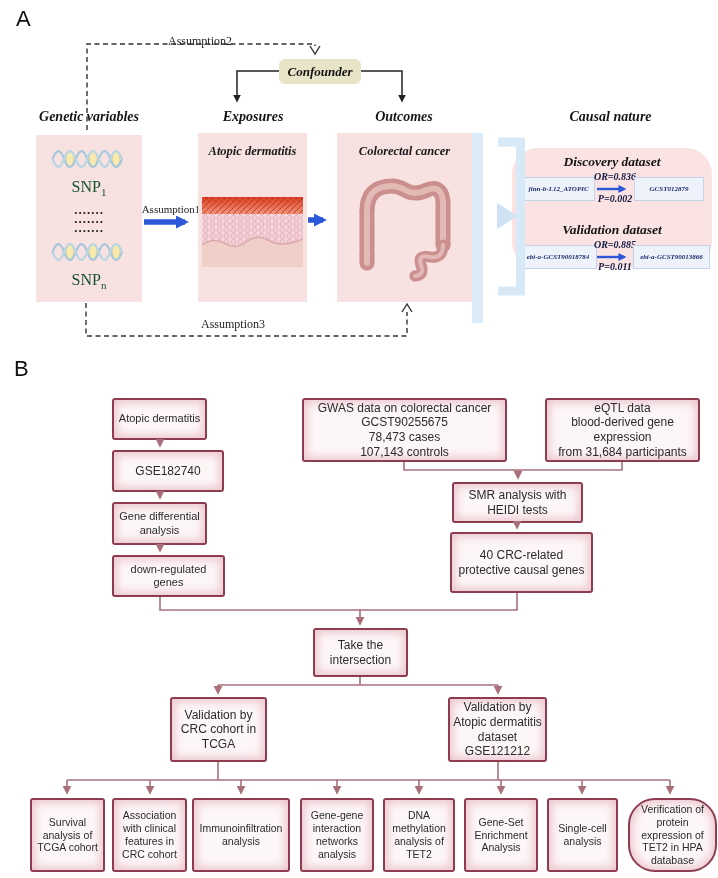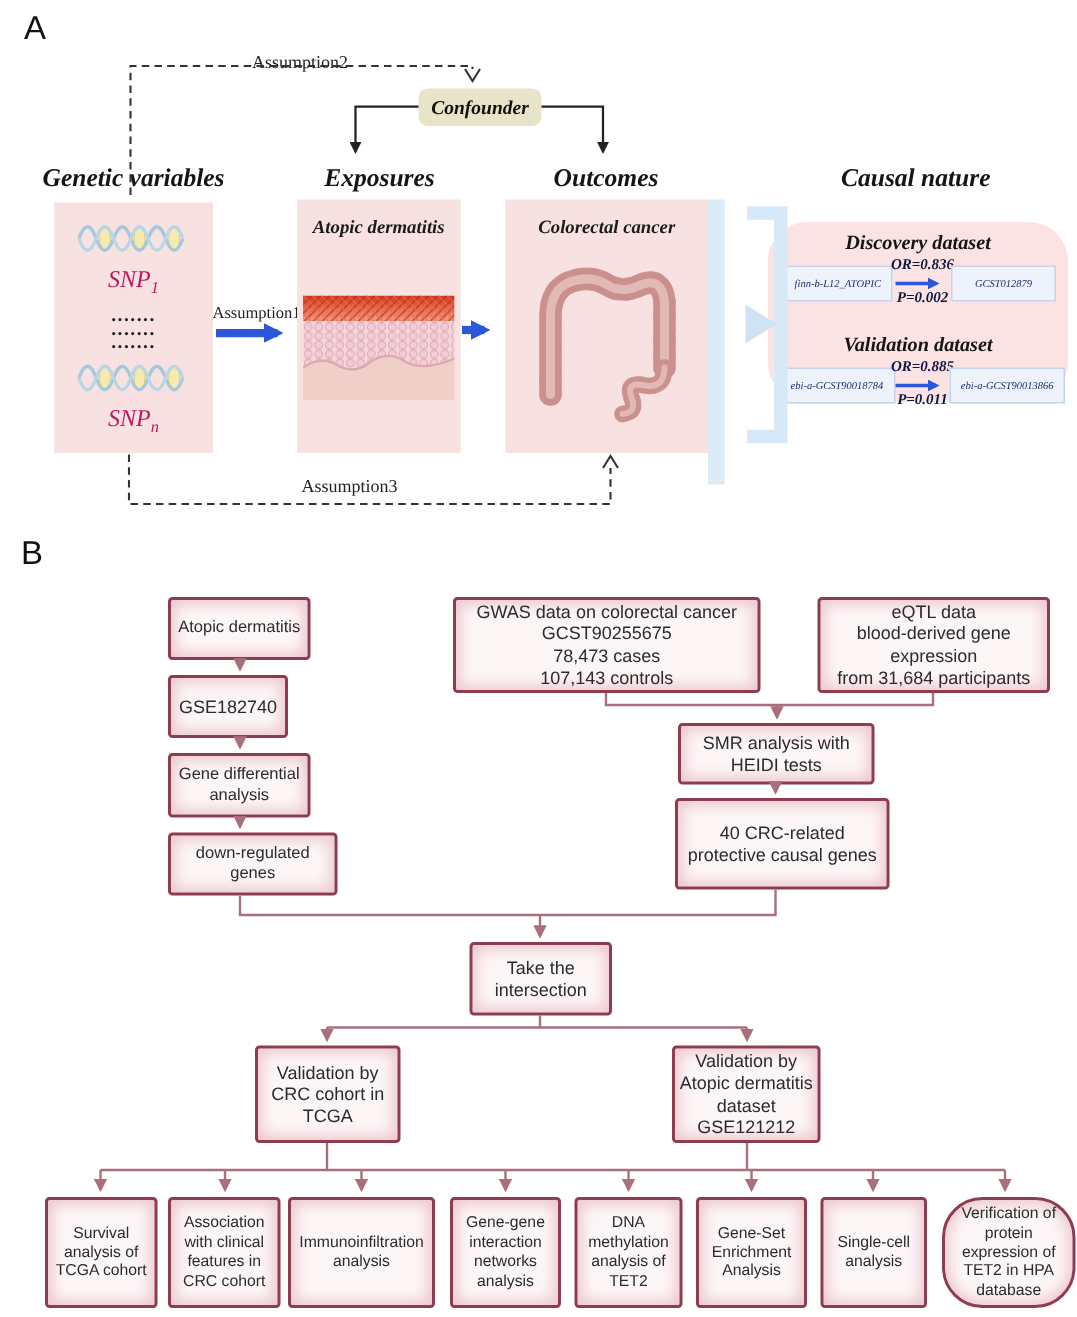--- a/index.html
+++ b/index.html
@@ -3,36 +3,36 @@
 <meta charset="utf-8">
 <style>
   html,body{margin:0;padding:0;background:#ffffff;}
   #stage{position:relative;width:718px;height:878px;background:#fff;overflow:hidden;
          font-family:"Liberation Sans",sans-serif;}
   .abs{position:absolute;}
   
   .panel-letter{font-size:22px;color:#111;font-family:"Liberation Sans",sans-serif;}
   
   .a-heading{font-family:"Liberation Serif",serif;font-weight:bold;font-style:italic;
-             font-size:17px;color:#151515;text-align:center;}
+             font-size:14px;color:#151515;text-align:center;}
   .a-assume{font-family:"Liberation Serif",serif;font-size:12px;color:#222;text-align:center;}
   .pinkbox{background:#f8e2e1;}
   .a-sublabel{font-family:"Liberation Serif",serif;font-weight:bold;font-style:italic;
               font-size:12.5px;color:#1a1a1a;text-align:center;}
   .confounder{background:#e7e4c8;border-radius:6px;display:flex;align-items:center;justify-content:center;
               font-family:"Liberation Serif",serif;font-weight:bold;font-style:italic;font-size:13px;color:#111;}
-  .snp{font-family:"Liberation Serif",serif;font-style:italic;font-size:16px;color:#be185d;text-align:center;}
+  .snp{font-family:"Liberation Serif",serif;font-size:16px;color:#14532d;text-align:center;}
   .snp sub{font-size:11px;}
   .dots{font-family:"Liberation Serif",serif;font-weight:bold;font-size:13px;letter-spacing:1px;
         line-height:9px;color:#222;text-align:center;white-space:pre-line;}
   .causal-box{background:#fae3e2;border-radius:26px;}
   .ds-title{font-family:"Liberation Serif",serif;font-weight:bold;font-style:italic;
             font-size:13.5px;color:#151515;text-align:center;}
   .ds-small{background:#eef2fa;border:1px solid #c3d3ea;display:flex;align-items:center;justify-content:center;
-            font-family:"Liberation Serif",serif;font-weight:normal;font-style:italic;font-size:7px;
+            font-family:"Liberation Serif",serif;font-weight:bold;font-style:italic;font-size:7px;
             color:#1c2f6e;text-align:center;box-sizing:border-box;}
   .orp{font-family:"Liberation Serif",serif;font-weight:bold;font-style:italic;font-size:10px;
        color:#101840;text-align:center;}
   
   .fbox{position:absolute;box-sizing:border-box;border:2.5px solid #8e3c50;border-radius:3px;
         background:#fdf6f7;box-shadow:inset 0 0 9px 3px rgba(222,160,175,.55);
         display:flex;align-items:center;justify-content:center;text-align:center;
         font-family:"Liberation Sans",sans-serif;font-size:12px;color:#2b2b2b;
         line-height:1.22;white-space:pre-line;padding:1px;}
   .fbox.fs11{font-size:11px;}
@@ -132,21 +132,21 @@
     <div class="ds-small" style="position:absolute;left:122px;top:29px;width:70px;height:24px;">GCST012879</div>
 
     <div class="ds-title" style="position:absolute;left:0;right:0;top:74px;">Validation dataset</div>
     <div class="ds-small" style="position:absolute;left:7px;top:97px;width:78px;height:24px;">ebi-a-GCST90018784</div>
     <div class="orp" style="position:absolute;left:80px;top:91px;width:46px;">OR=0.885</div>
     <div class="orp" style="position:absolute;left:80px;top:113px;width:46px;">P=0.011</div>
     <div class="ds-small" style="position:absolute;left:121px;top:97px;width:77px;height:24px;">ebi-a-GCST90013866</div>
   </div>
 
   <div class="fbox fs11 boxlayer" style="left:112px;top:398px;width:95px;height:42px;">Atopic dermatitis</div>
-  <div class="fbox boxlayer" style="left:112px;top:450px;width:80px;height:42px;">GSE182740</div>
+  <div class="fbox boxlayer" style="left:112px;top:450px;width:112px;height:42px;">GSE182740</div>
   <div class="fbox fs11 boxlayer" style="left:112px;top:502px;width:95px;height:43px;">Gene differential
 analysis</div>
   <div class="fbox fs11 boxlayer" style="left:112px;top:555px;width:113px;height:42px;">down-regulated
 genes</div>
 
   <div class="fbox boxlayer" style="left:302px;top:398px;width:205px;height:64px;">GWAS data on colorectal cancer
 GCST90255675
 78,473 cases
 107,143 controls</div>
   <div class="fbox boxlayer" style="left:545px;top:398px;width:155px;height:64px;">eQTL data

